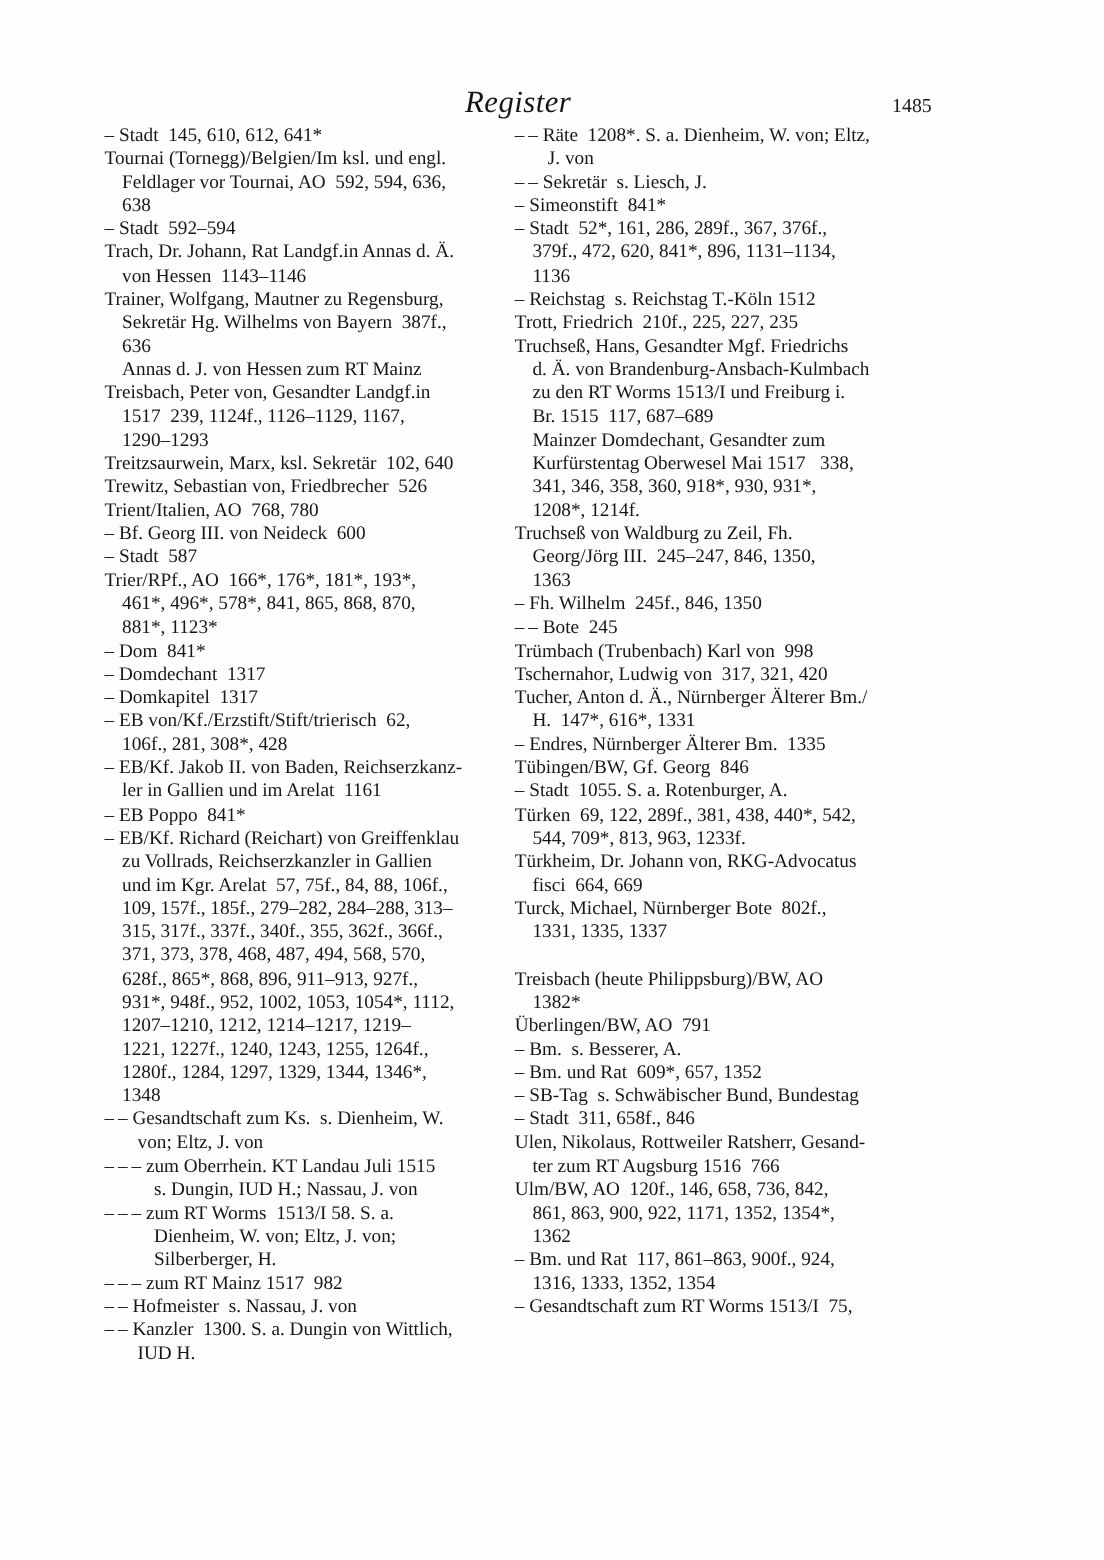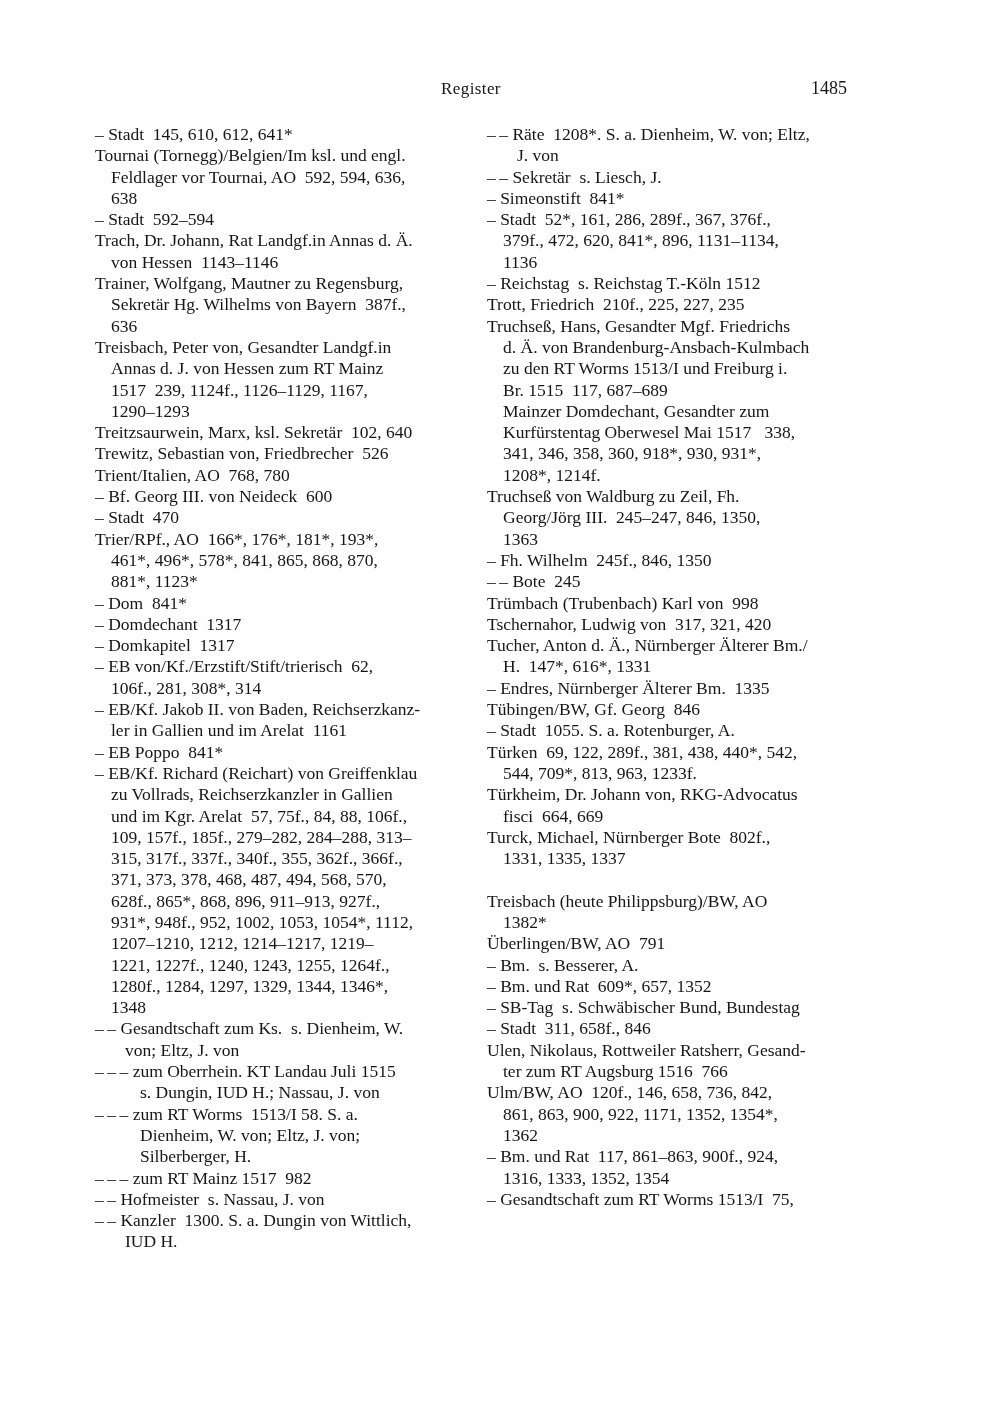--- a/index.html
+++ b/index.html
@@ -14,28 +14,28 @@
   }
   .header {
     position: absolute;
     top: 78px;
     left: 95px;
     width: 752px;
     display: flex;
     align-items: baseline;
   }
   .header .flank { flex: 1 1 0; }
-  .title { font-size: 17px; letter-spacing: 0.4px; }
+  .title { font-size: 28px; letter-spacing: 0.4px; font-style: italic; }
   .pageno { font-size: 18px; text-align: right; }
   .columns {
     position: absolute;
-    top: 124px;
+    top: 112px;
     left: 95px;
     display: flex;
-    gap: 19px;
+    gap: 0;
   }
   .column { width: 373px; }
   .line {
     white-space: pre;
     font-size: 17.5px;
     line-height: 21.3px;
     min-height: 21.3px;
   }
   .i1 { padding-left: 16px; }
   .i2 { padding-left: 30px; }
@@ -55,37 +55,37 @@
         <div class="line">– Stadt  145, 610, 612, 641*</div>
         <div class="line">Tournai (Tornegg)/Belgien/Im ksl. und engl.</div>
         <div class="line i1">Feldlager vor Tournai, AO  592, 594, 636,</div>
         <div class="line i1">638</div>
         <div class="line">– Stadt  592–594</div>
         <div class="line">Trach, Dr. Johann, Rat Landgf.in Annas d. Ä.</div>
         <div class="line i1">von Hessen  1143–1146</div>
         <div class="line">Trainer, Wolfgang, Mautner zu Regensburg,</div>
         <div class="line i1">Sekretär Hg. Wilhelms von Bayern  387f.,</div>
         <div class="line i1">636</div>
+        <div class="line i1">Annas d. J. von Hessen zum RT Mainz</div>
         <div class="line">Treisbach, Peter von, Gesandter Landgf.in</div>
-        <div class="line i1">Annas d. J. von Hessen zum RT Mainz</div>
         <div class="line i1">1517  239, 1124f., 1126–1129, 1167,</div>
         <div class="line i1">1290–1293</div>
         <div class="line">Treitzsaurwein, Marx, ksl. Sekretär  102, 640</div>
         <div class="line">Trewitz, Sebastian von, Friedbrecher  526</div>
         <div class="line">Trient/Italien, AO  768, 780</div>
         <div class="line">– Bf. Georg III. von Neideck  600</div>
-        <div class="line">– Stadt  470</div>
+        <div class="line">– Stadt  587</div>
         <div class="line">Trier/RPf., AO  166*, 176*, 181*, 193*,</div>
         <div class="line i1">461*, 496*, 578*, 841, 865, 868, 870,</div>
         <div class="line i1">881*, 1123*</div>
         <div class="line">– Dom  841*</div>
         <div class="line">– Domdechant  1317</div>
         <div class="line">– Domkapitel  1317</div>
         <div class="line">– EB von/Kf./Erzstift/Stift/trierisch  62,</div>
-        <div class="line i1">106f., 281, 308*, 314</div>
+        <div class="line i1">106f., 281, 308*, 428</div>
         <div class="line">– EB/Kf. Jakob II. von Baden, Reichserzkanz-</div>
         <div class="line i1">ler in Gallien und im Arelat  1161</div>
         <div class="line">– EB Poppo  841*</div>
         <div class="line">– EB/Kf. Richard (Reichart) von Greiffenklau</div>
         <div class="line i1">zu Vollrads, Reichserzkanzler in Gallien</div>
         <div class="line i1">und im Kgr. Arelat  57, 75f., 84, 88, 106f.,</div>
         <div class="line i1">109, 157f., 185f., 279–282, 284–288, 313–</div>
         <div class="line i1">315, 317f., 337f., 340f., 355, 362f., 366f.,</div>
         <div class="line i1">371, 373, 378, 468, 487, 494, 568, 570,</div>
         <div class="line i1">628f., 865*, 868, 896, 911–913, 927f.,</div>

